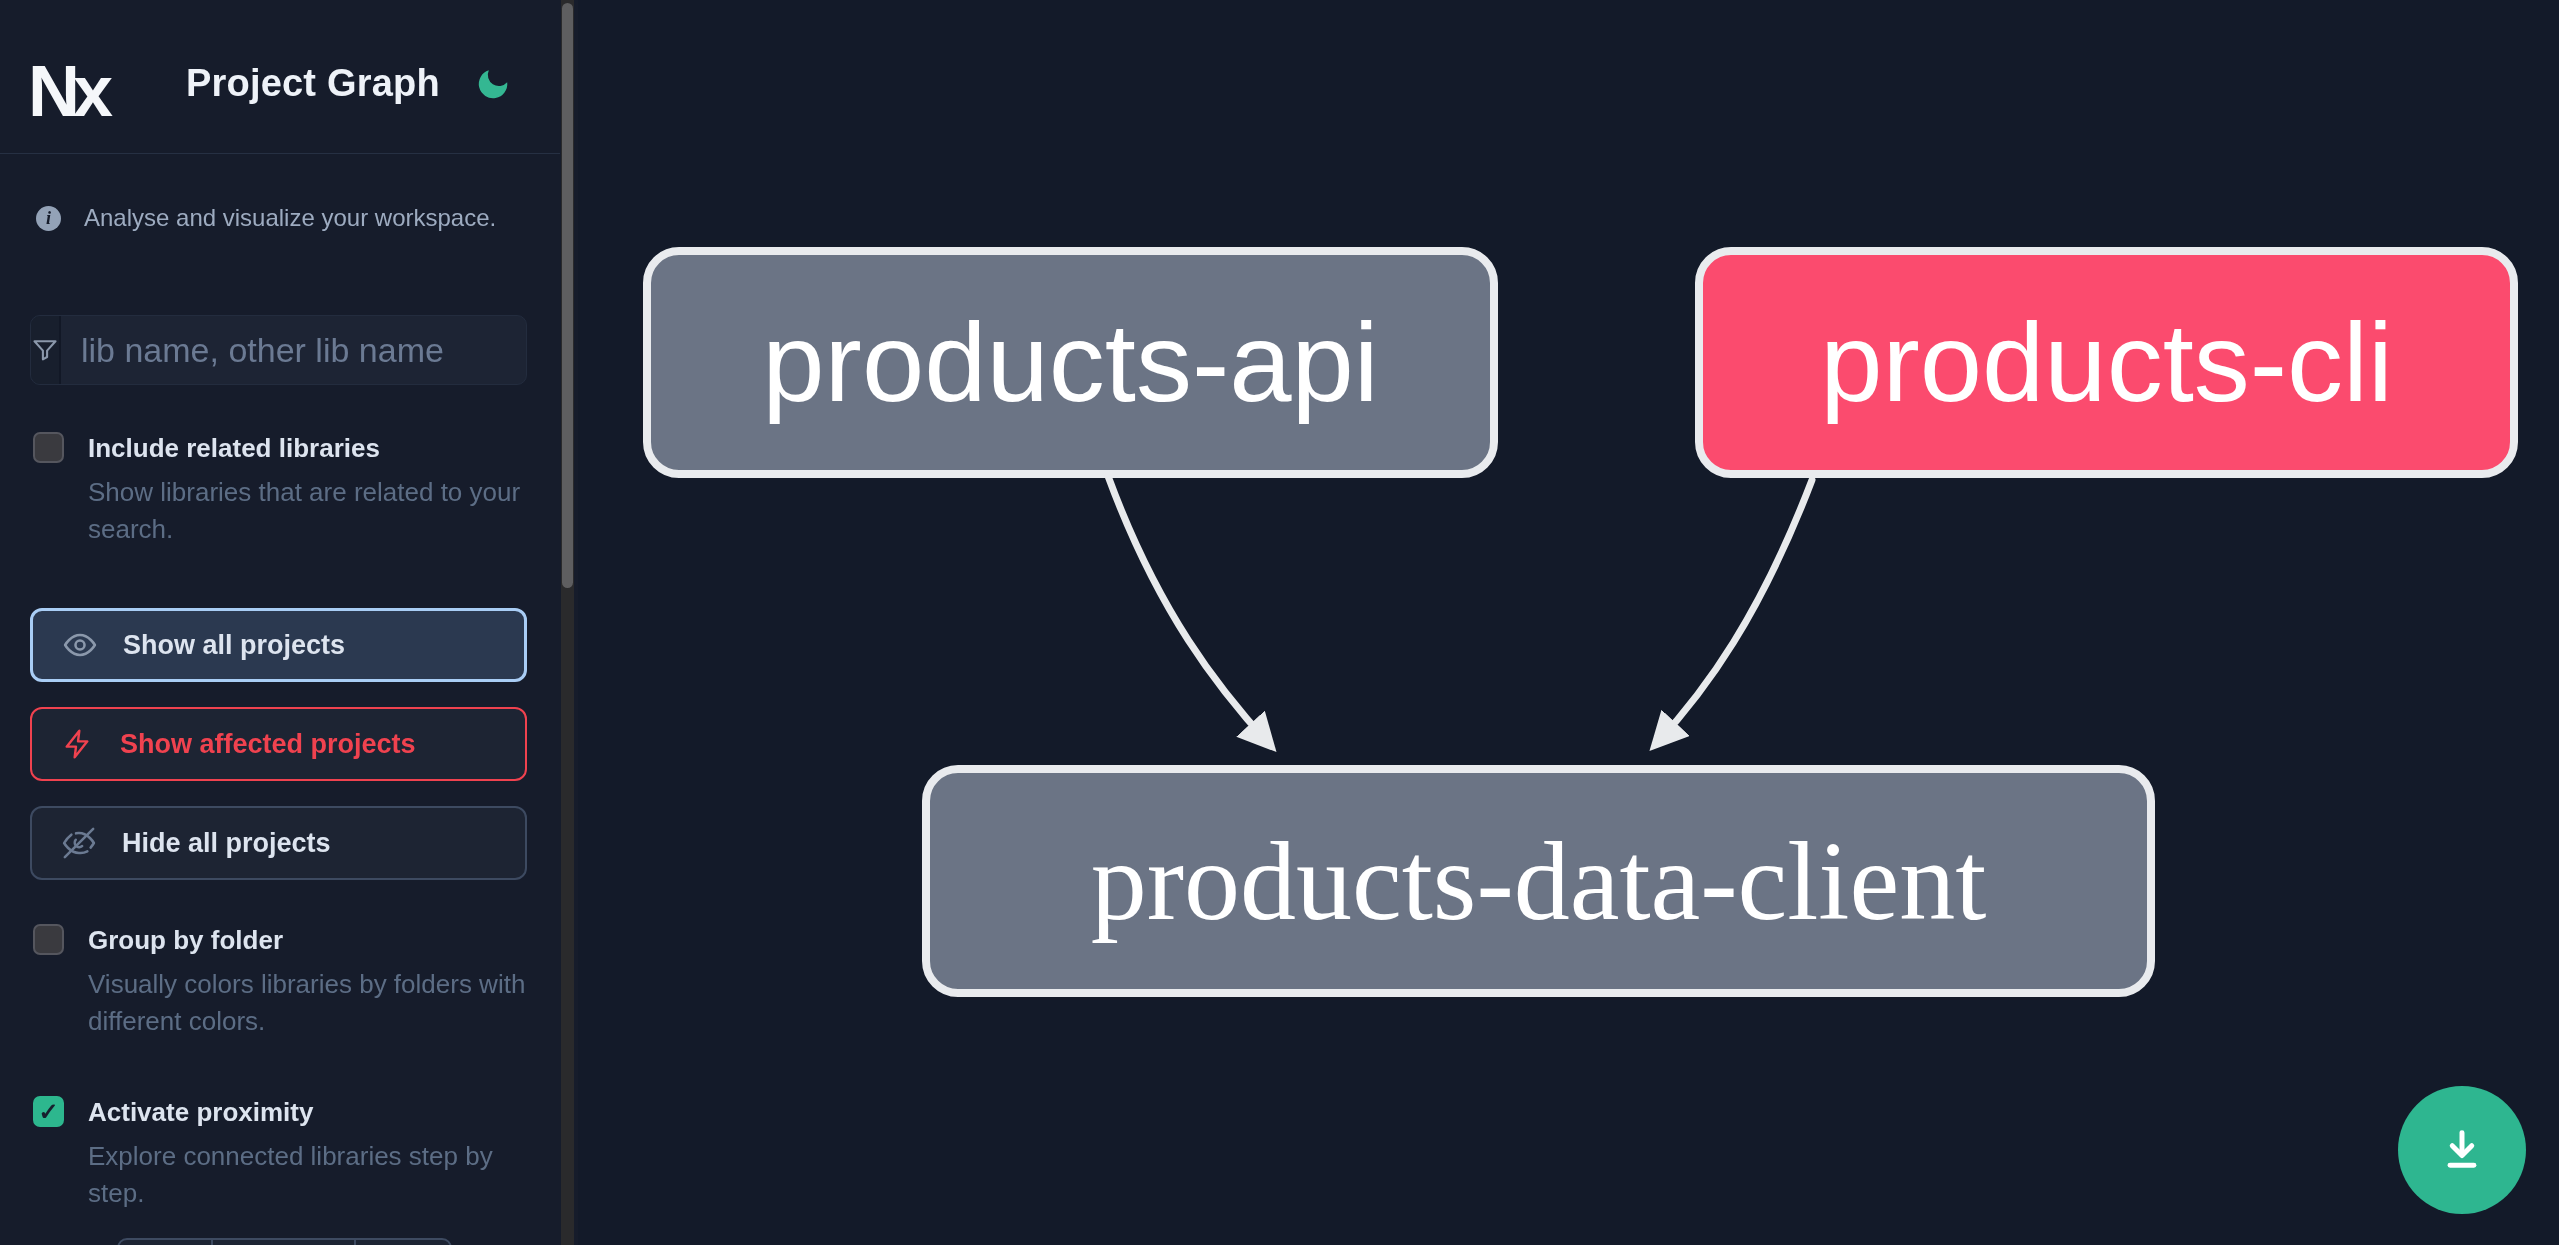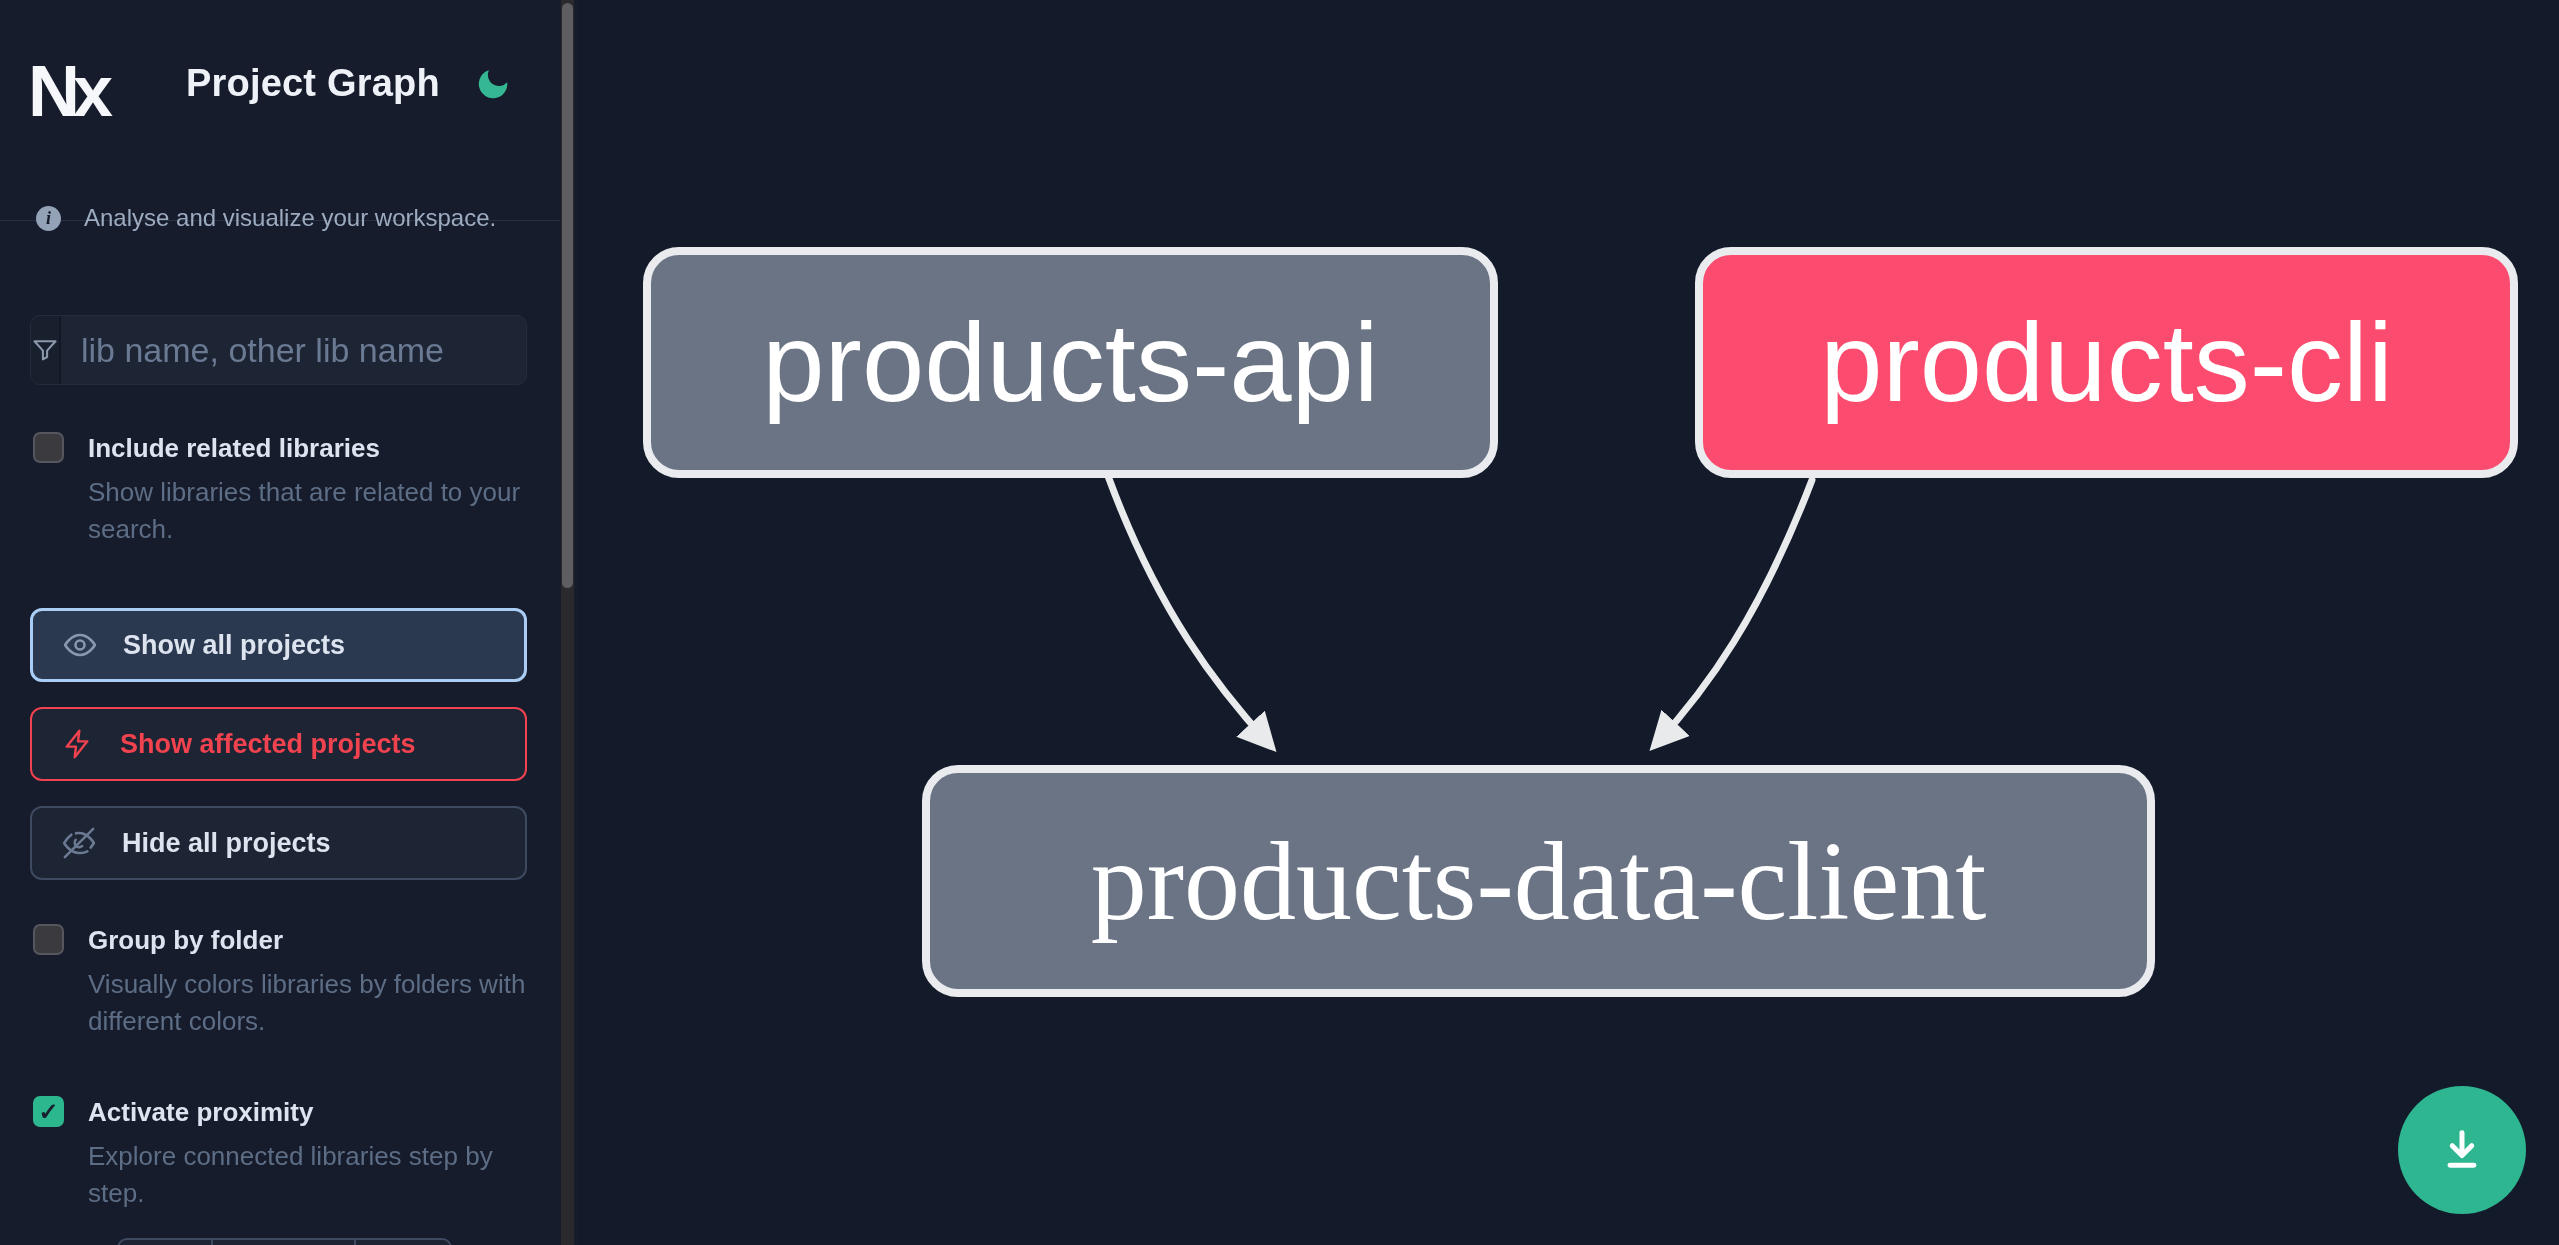--- a/index.html
+++ b/index.html
@@ -2,21 +2,21 @@
 <html><head>
 <meta charset="utf-8">
 <style>
   * { margin:0; padding:0; box-sizing:border-box; }
   html,body { width:2559px; height:1245px; overflow:hidden; background:#131a29;
               font-family:"Liberation Sans", sans-serif; }
 
   
   .sidebar { position:absolute; left:0; top:0; width:578px; height:1245px;
              background:#161c2b; z-index:4; }
-  .sb-header { position:absolute; left:0; top:0; width:560px; height:221px;
+  .sb-header { position:absolute; left:0; top:0; width:560px; height:154px;
                border-bottom:1px solid #263043; }
   .nx-logo { position:absolute; left:28px; top:50px; width:95px; height:80px; }
   .nx-logo text { font-family:"Liberation Sans", sans-serif; font-weight:800;
                   font-size:72px; fill:#f5f7fa; letter-spacing:-7px; }
   .sb-title { position:absolute; left:186px; top:62px; font-size:38px; font-weight:700;
               color:#eef2f8; letter-spacing:.2px; }
   .moon { position:absolute; left:474px; top:64px; width:38px; height:40px; cursor:pointer; }
 
   .tagline { position:absolute; left:36px; top:204px; display:flex; align-items:center; }
   .info-dot { width:25px; height:25px; border-radius:50%; background:#93a2b7; color:#161c2b;

